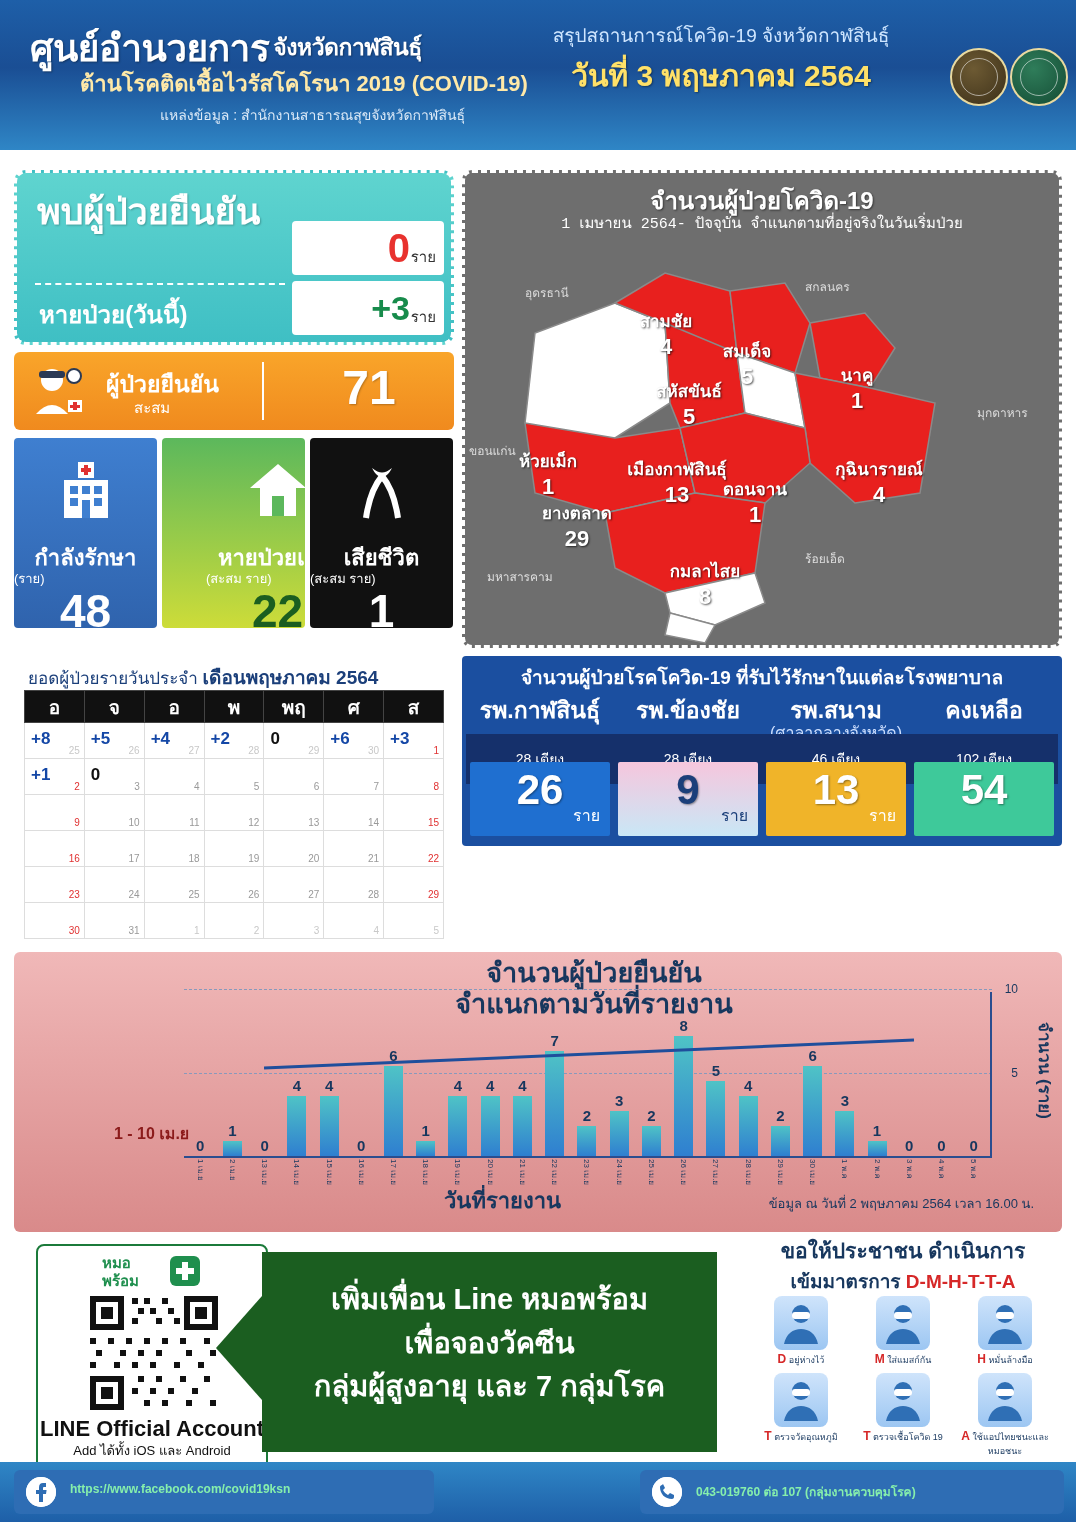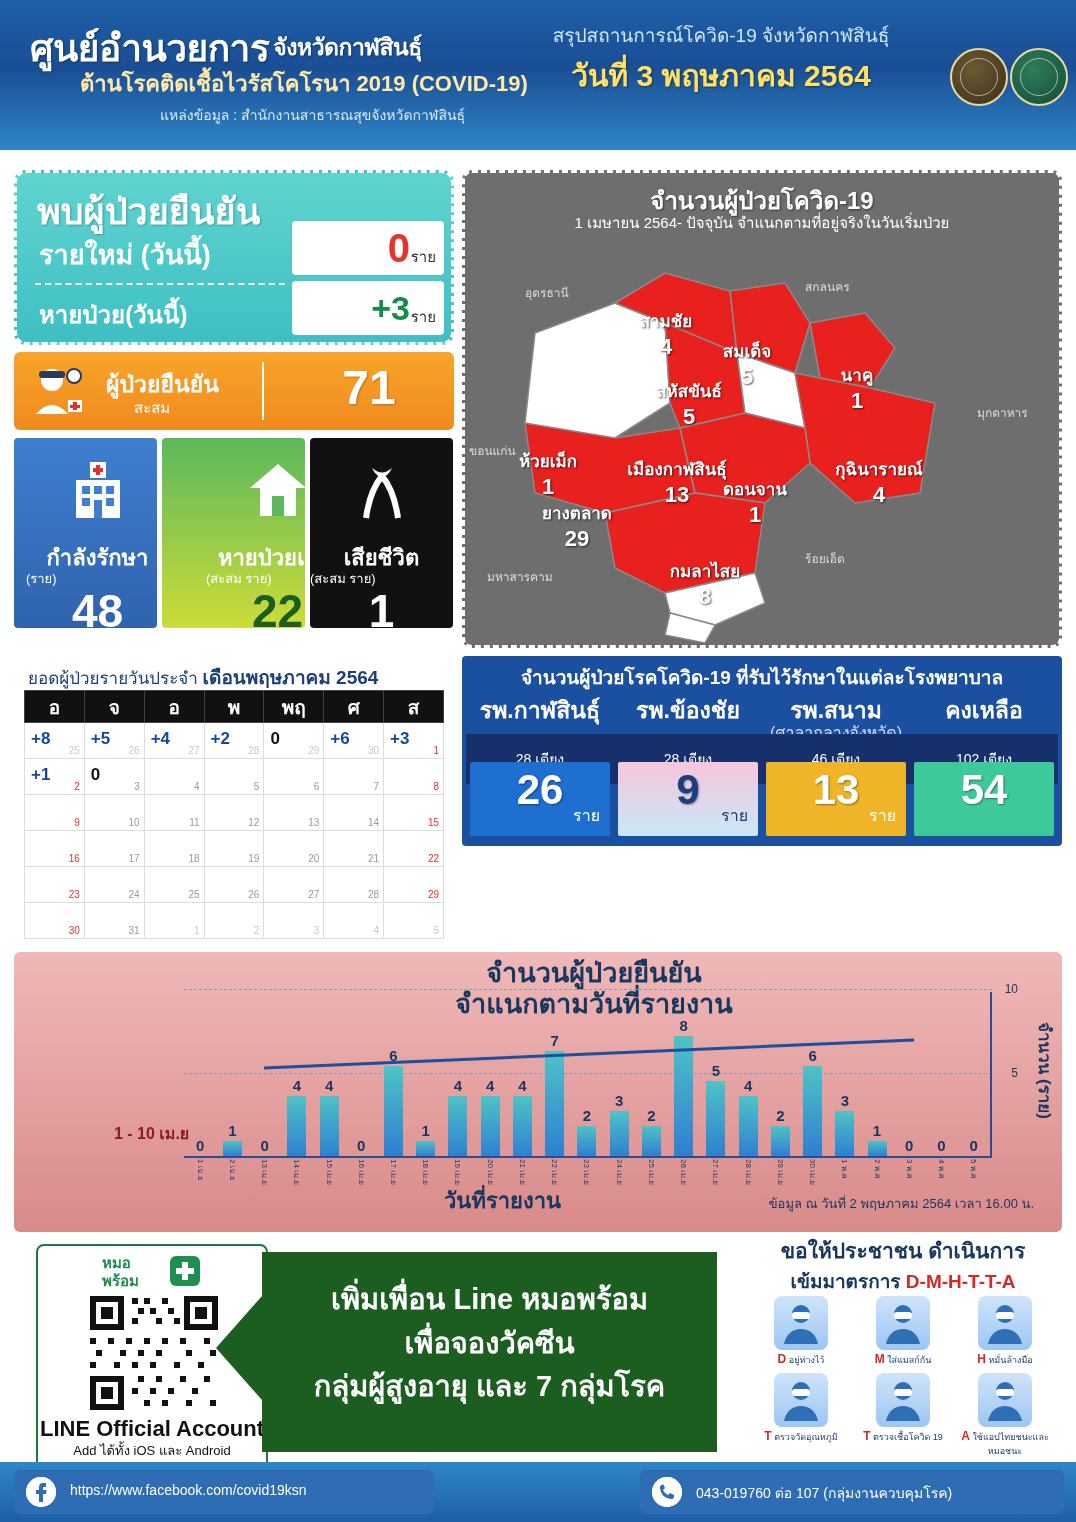--- a/index.html
+++ b/index.html
@@ -75,38 +75,38 @@
     background: linear-gradient(180deg,#f9a52a 0%,#f08a1e 100%); border-radius:6px;
   }
   .pcum-icon { position:absolute; left:16px; top:12px; width:56px; height:52px; }
   .pcum-lbl { position:absolute; left:92px; top:14px; font-size:23px; font-weight:bold; color:#fff; }
   .pcum-sub { position:absolute; left:120px; top:44px; font-size:15px; color:#fff; }
   .pcum-sep { position:absolute; left:248px; top:10px; height:58px; border-left:2px solid #fff; }
   .pcum-num { position:absolute; left:270px; top:8px; width:170px; text-align:center;
     font-size:48px; font-weight:bold; color:#fff; text-shadow:1px 1px 2px rgba(0,0,0,.25); }
 
   .tri { position:absolute; top:438px; width:143px; height:190px; border-radius:4px; color:#fff; }
-  .tri1 { left:14px; background:linear-gradient(180deg,#3f7fd0 0%,#2f63ad 100%);padding-left:12px; }
+  .tri1 { left:14px; background:linear-gradient(180deg,#3f7fd0 0%,#2f63ad 100%); }
   .tri2 { left:162px; background:linear-gradient(180deg,#5cb85c 0%,#cddc39 100%);padding-left:44px; }
   .tri3 { left:310px; background:#111; }
   .tri .t-lbl { position:absolute; top:102px; width:100%; text-align:center; font-size:22px; font-weight:bold; }
   .tri .t-sub { position:absolute; top:130px; width:100%; font-size:13px; }
   .tri .t-num { position:absolute; top:146px; width:100%; text-align:center; font-size:46px; font-weight:bold; }
   .tri3 .t-num { color:#fff; }
   .tri2 .t-num { color:#1b5e20; }
   .ic-wrap { position:absolute; top:16px; width:100%; text-align:center; }
 
   
   .map-panel {
     position:absolute; left:462px; top:170px; width:600px; height:478px;
     background:#6e6e6e; border:3px dashed #fff; border-radius:10px; overflow:hidden;
   }
   .map-title { position:absolute; top:8px; width:100%; text-align:center; color:#fff;
     font-size:24px; font-weight:bold; text-shadow:1px 1px 2px rgba(0,0,0,.5); }
-  .map-sub { position:absolute; top:38px; width:100%; text-align:center; color:#fff; font-size:15px; }
+  .map-sub { position:absolute; top:38px; width:100%; text-align:center; color:#fff; font-size:15px;font-family:Liberation Mono, monospace; }
   .prov-lbl { position:absolute; color:#ddd; font-size:12px; }
   .dist { position:absolute; color:#fff; font-weight:bold; text-shadow:1px 1px 2px rgba(0,0,0,.65); text-align:center; }
   .dist .dn { font-size:17px; display:block; }
   .dist .dv { font-size:22px; display:block; }
 
   
   .cal {
     position:absolute; left:14px; top:656px; width:440px; height:300px;
     background:#ffffff; border-radius:4px;
   }
@@ -181,21 +181,21 @@
     background:linear-gradient(180deg,#cfe4fb,#9cc6f2); position:relative; }
   .dm-cap { font-size:9px; color:#17375e; margin-top:2px; }
   .dm-cap b { font-size:12px; color:#d62828; }
 
   
   .footer { position:absolute; left:0; bottom:0; width:1076px; height:60px;
     background:linear-gradient(180deg,#2f86c6 0%,#1e5fa8 100%); }
   .fb { position:absolute; left:14px; top:8px; width:420px; height:44px; background:#2e6db4; border-radius:6px; }
   .fb2 { position:absolute; left:640px; top:8px; width:424px; height:44px; background:#2e6db4; border-radius:6px; }
   .f-ico { position:absolute; left:12px; top:7px; width:30px; height:30px; border-radius:50%; background:#fff; }
-  .f-txt { position:absolute; left:56px; top:12px; font-size:14px; color:#ffffff; }
+  .f-txt { position:absolute; left:56px; top:12px; font-size:12px; color:#86efac;font-weight:bold; }
 </style>
 </head>
 <body>
 
 <div class="page">
 
   <div class="header">
     <div class="hl-title">
       <span>ศูนย์อำนวยการ</span><span class="hl-prov">จังหวัดกาฬสินธุ์</span>
     </div>
@@ -206,21 +206,20 @@
     <div class="seal seal1">
         <div class="sm"></div>
       </div>
     <div class="seal seal2">
         <div class="sm"></div>
       </div>
   </div>
 
   <div class="panel-confirm">
     <div class="pc-title">พบผู้ป่วยยืนยัน</div>
-    <div class="pc-l1">รายใหม่ (วันนี้)</div>
     <div class="pc-divider"></div>
     <div class="pc-l2">หายป่วย(วันนี้)</div>
     <div class="pc-box1">
       <div class="pc-num-red">0</div>
       <div class="pc-unit">ราย</div>
     </div>
     <div class="pc-box2">
       <div class="pc-num-green">+3</div>
       <div class="pc-unit">ราย</div>
     </div>

